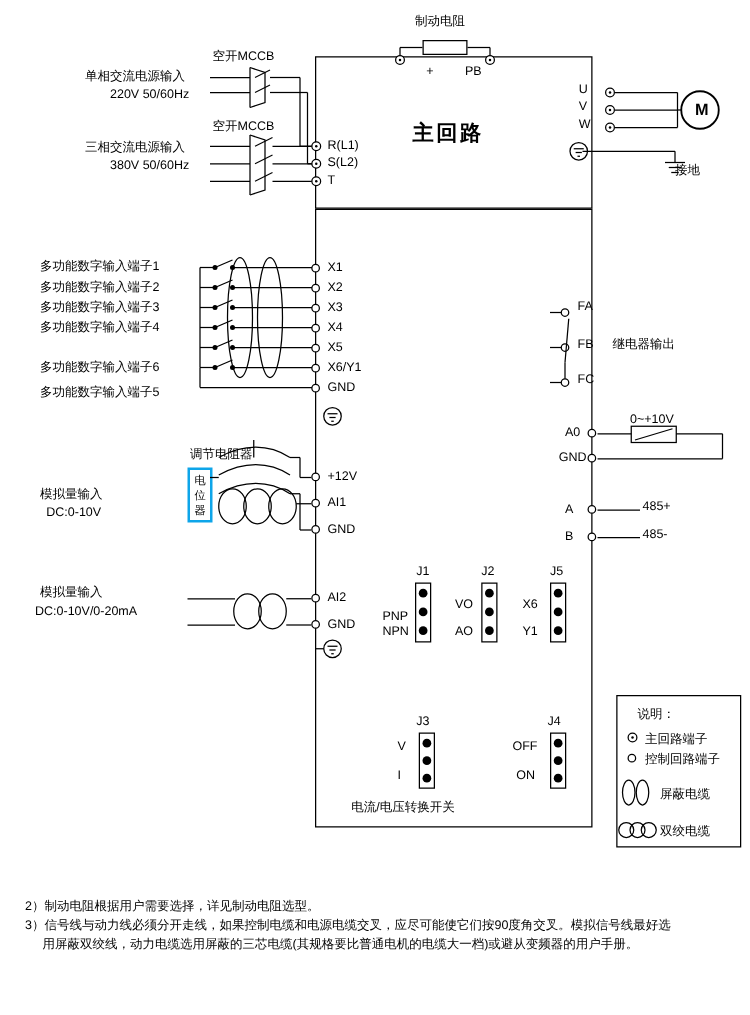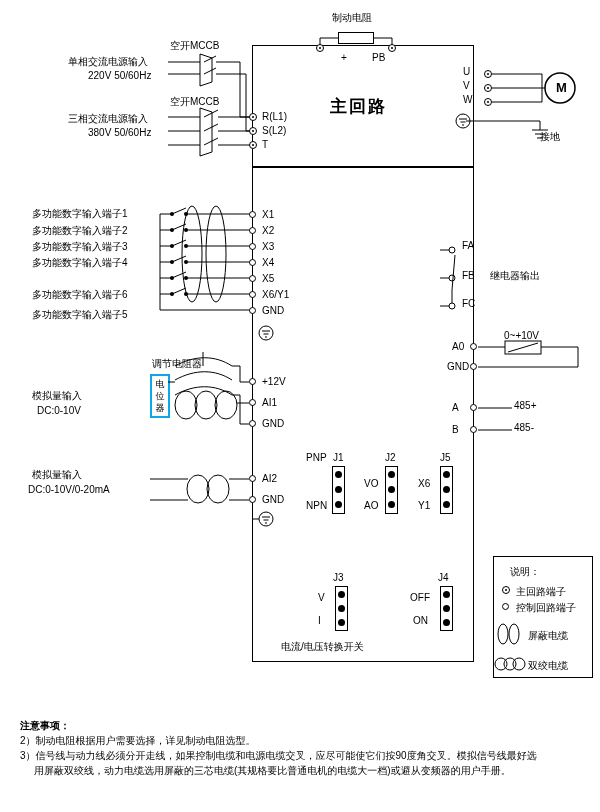--- a/index.html
+++ b/index.html
@@ -306,21 +306,21 @@
     </g>
 
     <circle cx="266" cy="519" r="7" fill="none" stroke="#000" stroke-width="1"></circle>
     <line x1="262" y1="517" x2="270" y2="517" stroke="#000" stroke-width="1"></line>
     <line x1="263.5" y1="520" x2="268.5" y2="520" stroke="#000" stroke-width="1"></line>
     <line x1="265" y1="523" x2="267" y2="523" stroke="#000" stroke-width="1"></line>
     <line x1="252" y1="519" x2="259" y2="519" stroke="#000" stroke-width="1"></line>
   </svg>
 
   <div class="abs txt" style="left:333px;top:452px;">J1</div>
-  <div class="abs txt" style="left:306px;top:452px;">PNP</div>
+  <div class="abs txt" style="left:306px;top:488px;">PNP</div>
   <div class="abs txt" style="left:306px;top:500px;">NPN</div>
   <div class="jpins" style="left:332px;top:466px;width:13px;height:48px;"></div>
   <div class="jdot" style="left:335px;top:471px;"></div>
   <div class="jdot" style="left:335px;top:486px;"></div>
   <div class="jdot" style="left:335px;top:501px;"></div>
 
   <div class="abs txt" style="left:385px;top:452px;">J2</div>
   <div class="abs txt" style="left:364px;top:478px;">VO</div>
   <div class="abs txt" style="left:364px;top:500px;">AO</div>
   <div class="jpins" style="left:385px;top:466px;width:13px;height:48px;"></div>
@@ -366,19 +366,18 @@
     <g stroke="#000" stroke-width="1" fill="none">
       <ellipse cx="503" cy="634" rx="5" ry="10"></ellipse>
       <ellipse cx="514" cy="634" rx="5" ry="10"></ellipse>
       <ellipse cx="501" cy="664" rx="6" ry="6"></ellipse>
       <ellipse cx="510" cy="664" rx="6" ry="6"></ellipse>
       <ellipse cx="519" cy="664" rx="6" ry="6"></ellipse>
     </g>
   </svg>
 
   <div class="notes">
-    <div style="font-weight:bold;">注意事项：</div>
     <div>2）制动电阻根据用户需要选择，详见制动电阻选型。</div>
     <div>3）信号线与动力线必须分开走线，如果控制电缆和电源电缆交叉，应尽可能使它们按90度角交叉。模拟信号线最好选</div>
     <div style="padding-left:14px;">用屏蔽双绞线，动力电缆选用屏蔽的三芯电缆(其规格要比普通电机的电缆大一档)或避从变频器的用户手册。</div>
   </div>
 
 </div>
 
 </body></html>

